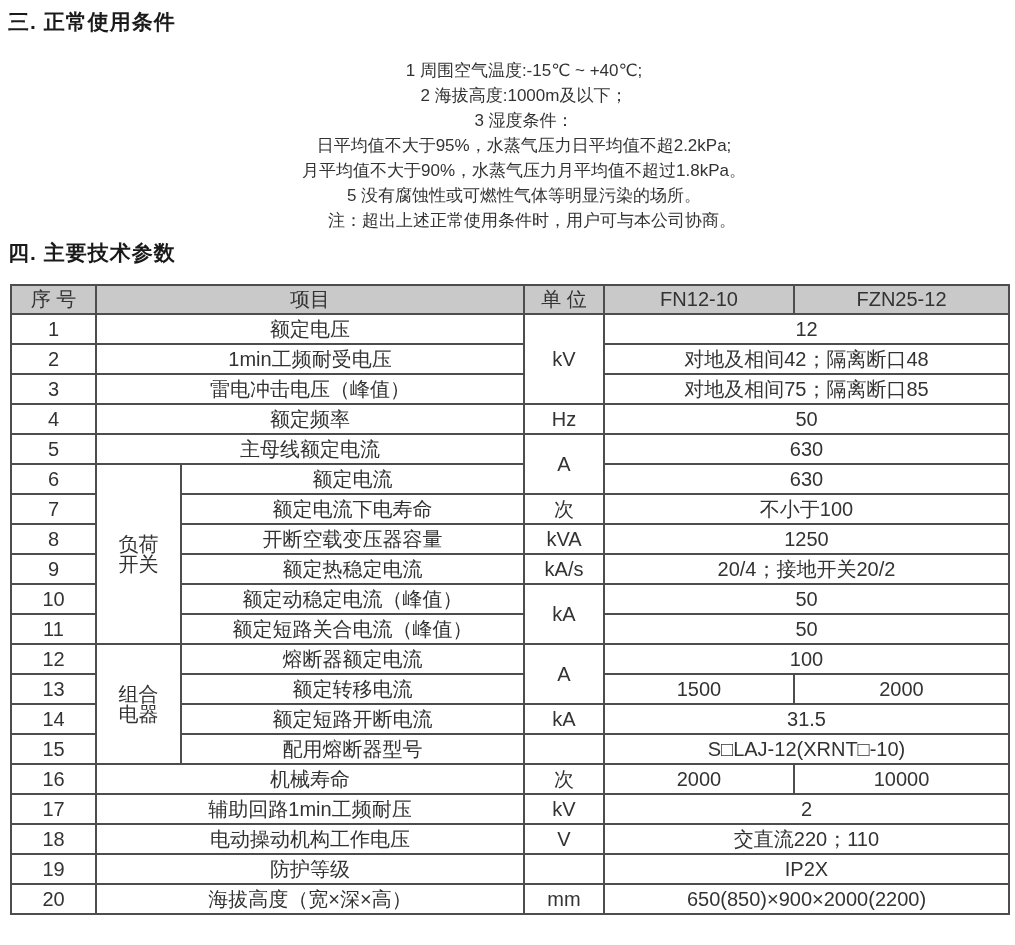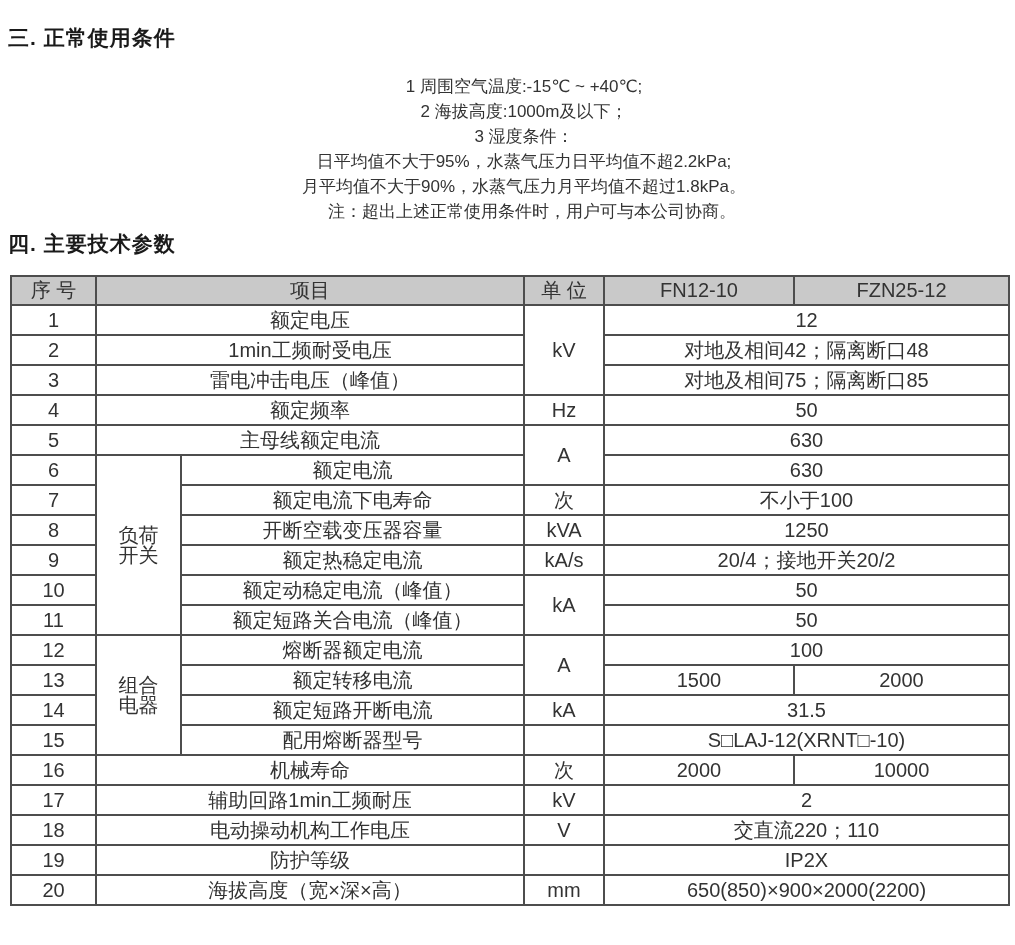--- a/index.html
+++ b/index.html
@@ -5,21 +5,21 @@
   * { box-sizing: border-box; }
   html, body { margin: 0; padding: 0; }
   body {
     width: 1015px;
     height: 945px;
     background: #ffffff;
     font-family: "Liberation Sans", "DejaVu Sans", sans-serif;
     color: #333333;
   }
   .doc {
-    padding: 24px 0 0 8px;
+    padding: 8px 0 0 8px;
     width: 1015px;
   }
   .sec-title {
     margin: 0;
     font-size: 21px;
     font-weight: bold;
     color: #1a1a1a;
     letter-spacing: 1px;
   }
   .cond-list {
@@ -73,20 +73,21 @@
 <div class="doc">
 
   <h1 class="sec-title">三. 正常使用条件</h1>
 
   <div class="cond-list">
     <div class="cond-line">1 周围空气温度:-15℃ ~ +40℃;</div>
     <div class="cond-line">2 海拔高度:1000m及以下；</div>
     <div class="cond-line">3 湿度条件：</div>
     <div class="cond-line sub">日平均值不大于95%，水蒸气压力日平均值不超2.2kPa;</div>
     <div class="cond-line sub">月平均值不大于90%，水蒸气压力月平均值不超过1.8kPa。</div>
+    <div class="cond-line">5 没有腐蚀性或可燃性气体等明显污染的场所。</div>
     <div class="cond-line note">注：超出上述正常使用条件时，用户可与本公司协商。</div>
   </div>
 
   <h1 class="sec-title second">四. 主要技术参数</h1>
 
   <table class="params">
     <colgroup>
       <col style="width:85px">
       <col style="width:85px">
       <col style="width:343px">

